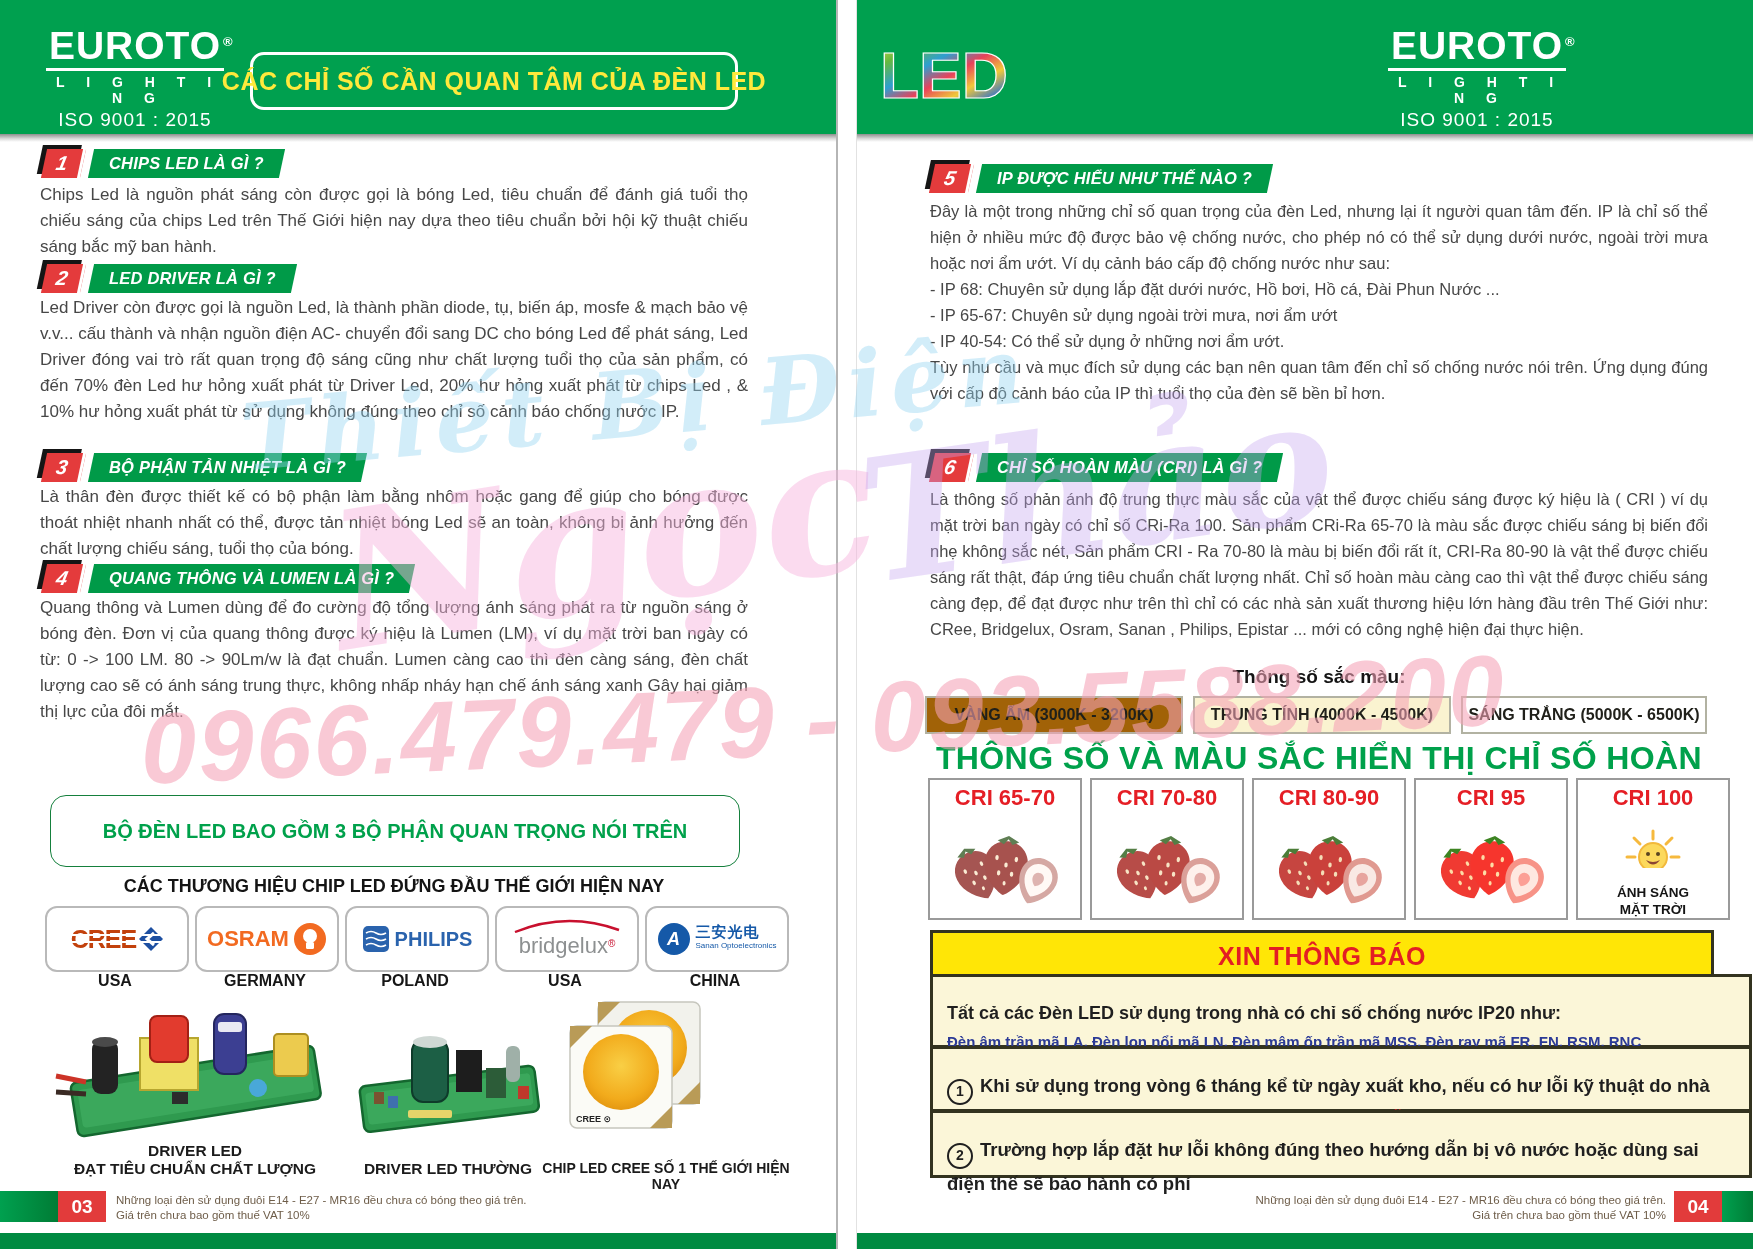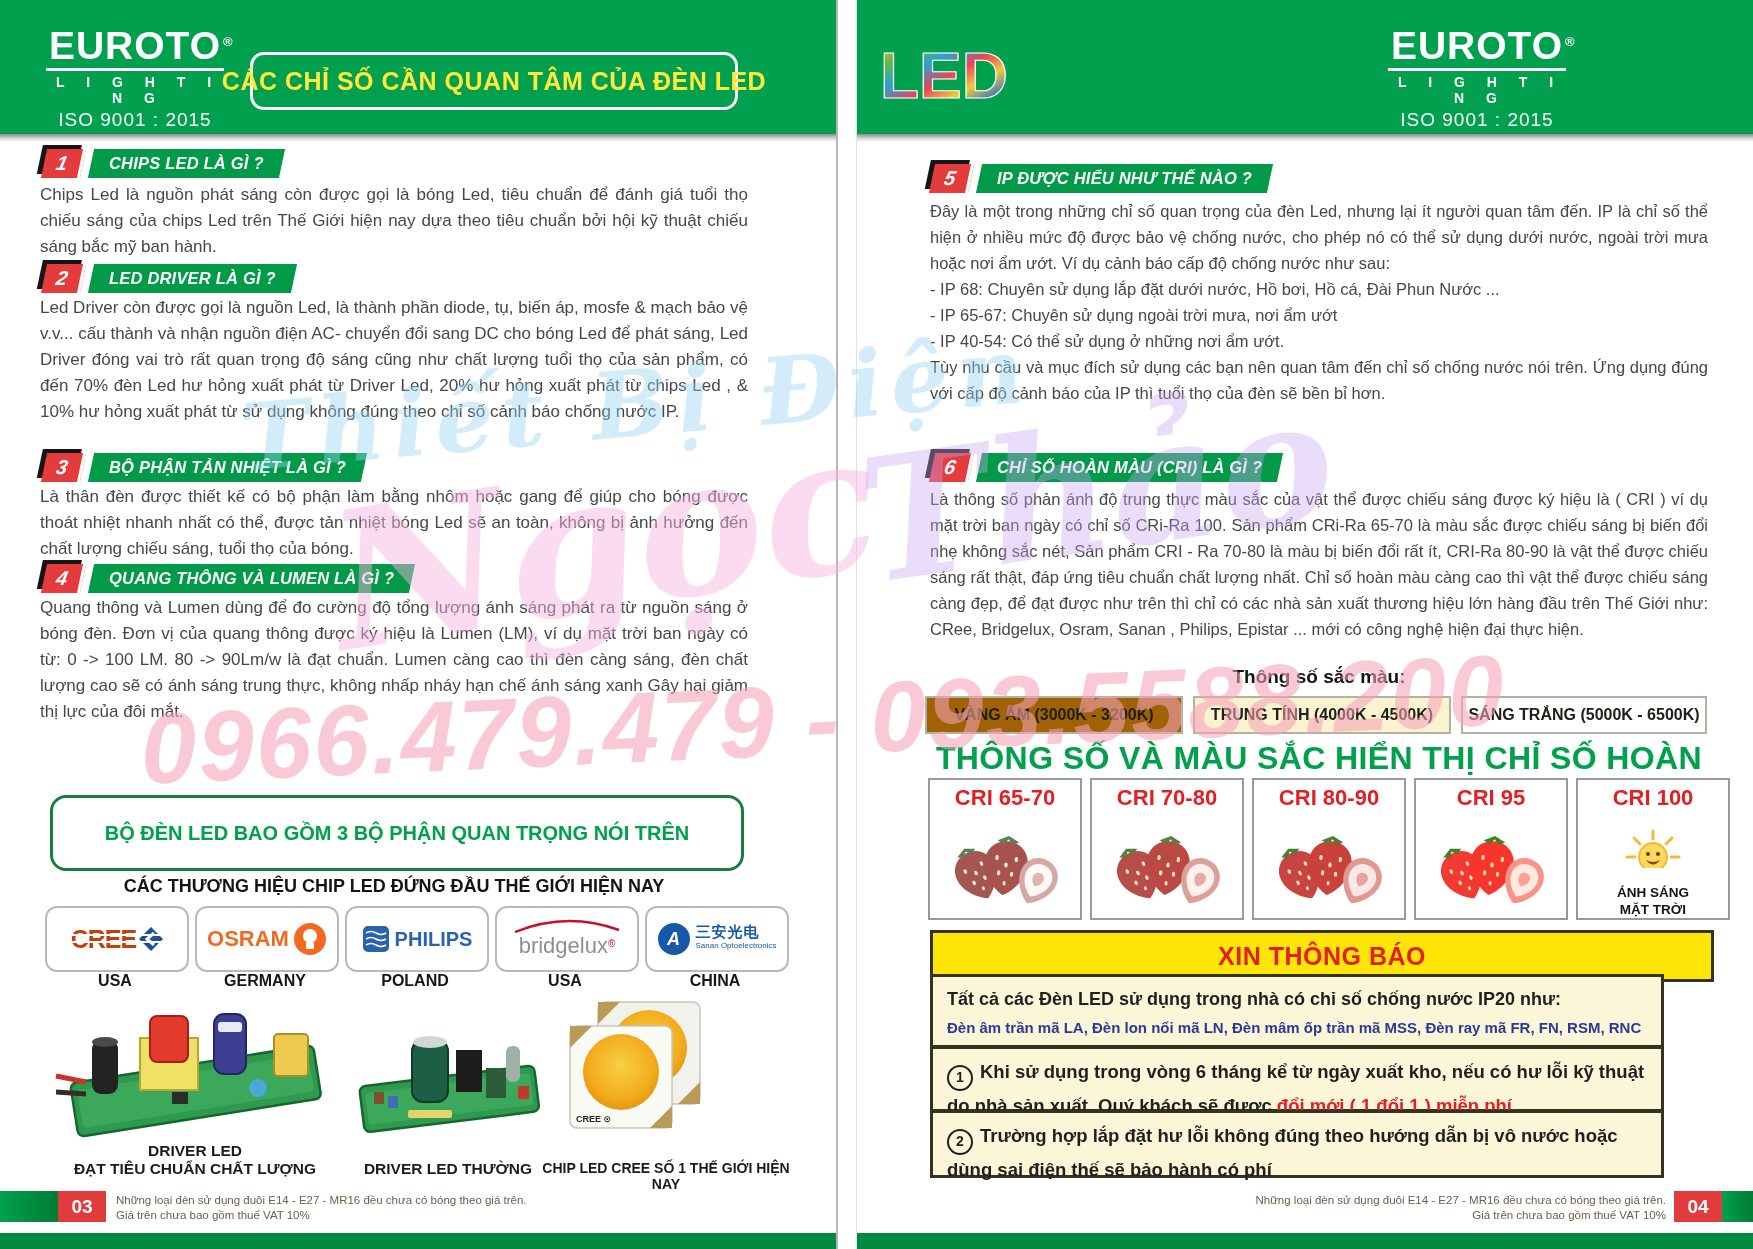--- a/index.html
+++ b/index.html
@@ -31,21 +31,21 @@
       transform:skewX(-12deg);box-shadow:-5px -4px 0 #151515;border-right:3px solid #fff;}
   .sec .chip{height:29px;background:#009a48;margin-left:8px;padding:0 18px;display:flex;
       align-items:center;transform:skewX(-12deg);}
   .sec .chip .t{transform:skewX(12deg);color:#fff;font-weight:800;font-style:italic;font-size:16.5px;
       white-space:nowrap;letter-spacing:.2px;}
   
   .body{margin:0;color:#474747;text-align:justify;z-index:2;}
   .lp{left:40px;width:708px;font-size:17px;line-height:26px;}
   .rp{left:930px;width:778px;font-size:16.5px;line-height:26px;white-space:pre-line;}
   
-  .gbox{left:50px;top:795px;width:688px;height:70px;border:3px solid #15803d;border-radius:16px;
+  .gbox{left:50px;top:795px;width:688px;height:70px;border:1px solid #15803d;border-radius:16px;
       z-index:2;display:flex;flex-direction:column;align-items:center;justify-content:center;
       color:#00a14b;font-weight:800;font-size:20px;line-height:30px;text-align:center;white-space:nowrap;}
   .heading-black{z-index:2;text-align:center;font-weight:800;color:#141414;}
   
   .bbox{top:906px;width:140px;height:62px;background:#fff;border:2px solid #b9b9b9;border-radius:12px;
       z-index:2;display:flex;align-items:center;justify-content:center;overflow:hidden;}
   .country{top:972px;width:140px;text-align:center;font-weight:800;font-size:16px;color:#161616;z-index:2;}
   .cree-wrap{position:relative;display:flex;align-items:center;gap:3px;}
   .cree-txt{font-weight:800;font-size:25px;color:#c2410c;letter-spacing:-1px;position:relative;}
   .cree-stripes{position:absolute;left:0;right:0;top:9px;height:2px;background:#fff;}
@@ -77,22 +77,22 @@
       display:flex;flex-direction:column;align-items:center;gap:16px;}
   .crilabel{font-weight:800;font-size:22px;color:#e51e25;margin-top:5px;white-space:nowrap;}
   .straw{width:118px;height:84px;margin-top:6px;}
   .sat1{filter:saturate(.5) brightness(1.06);} .sat2{filter:saturate(.68) brightness(1.03);}
   .sat3{filter:saturate(.85);} .sat4{filter:saturate(1.2);}
   .suncap{font-weight:800;font-size:13.5px;color:#141414;line-height:17px;text-align:center;}
   
   .nhead{left:930px;top:930px;width:778px;height:46px;background:#ffe606;border:3px solid #33331f;
       z-index:2;display:flex;align-items:center;justify-content:center;
       color:#e31e24;font-weight:800;font-size:25px;letter-spacing:.5px;}
-  .nrow{left:930px;width:734px;background:#fbf6d8;border:3px solid #33331f;z-index:2;
-      box-sizing:border-box;padding:8px 14px;color:#1f1f1f;font-weight:800;}
+  .nrow{left:930px;width:822px;background:#fbf6d8;border:3px solid #33331f;z-index:2;
+      box-sizing:border-box;padding:22px 14px;color:#1f1f1f;font-weight:800;}
   .nrow .blue{color:#2b3a96;font-size:15px;}
   .nrow .red{color:#e31e24;}
   .circ{display:inline-flex;width:22px;height:22px;border:2px solid #1f1f1f;border-radius:50%;
       align-items:center;justify-content:center;font-weight:800;font-size:14px;margin-right:7px;
       vertical-align:-4px;}
   
   .wm{z-index:40;pointer-events:none;white-space:nowrap;font-family:"DejaVu Serif","Liberation Serif",serif;
       font-style:italic;font-weight:700;}
   .wm-tbd{left:240px;top:350px;font-size:92px;letter-spacing:8px;color:rgba(148,213,240,.42);
       transform:rotate(-5deg);}

